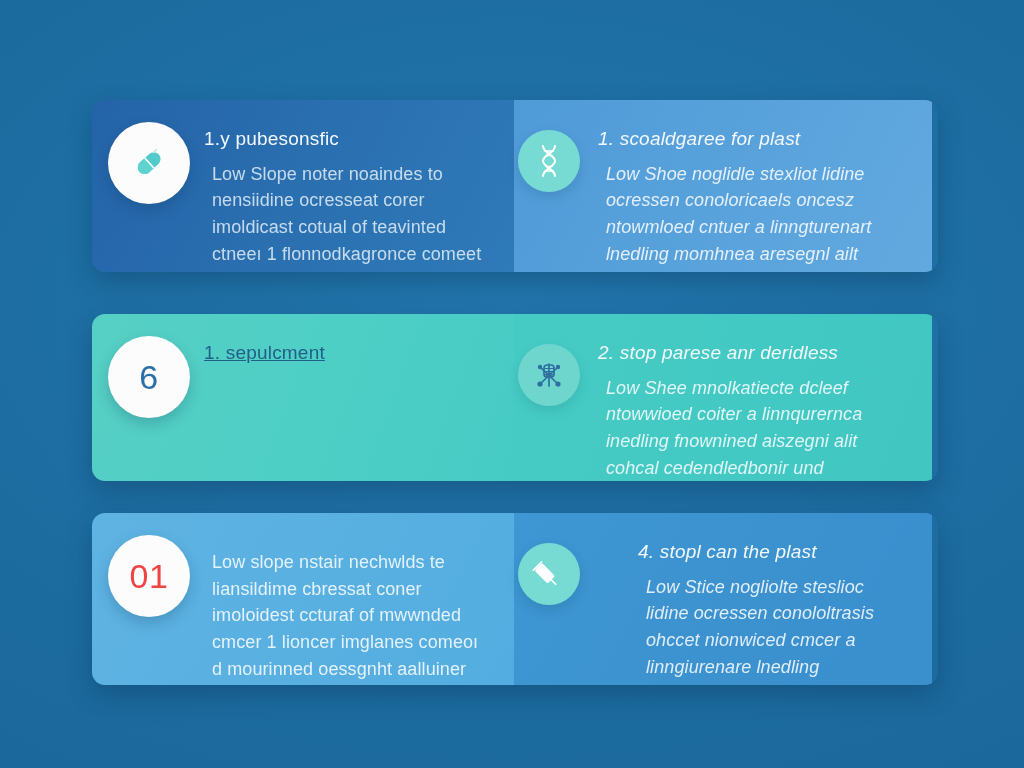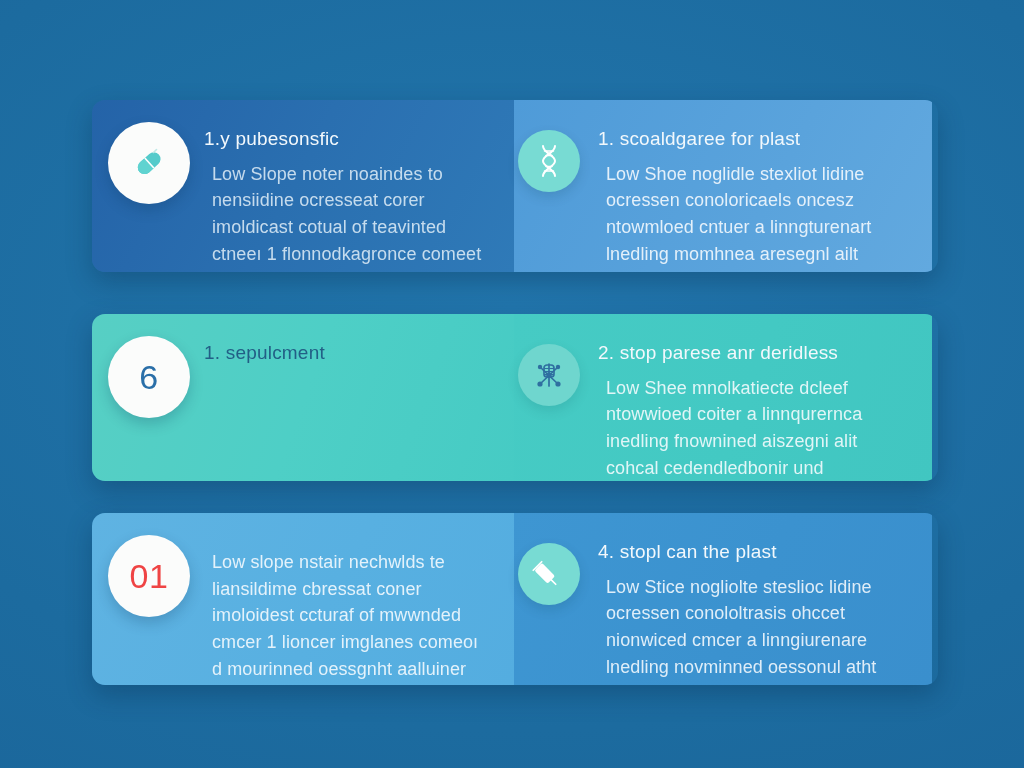--- a/index.html
+++ b/index.html
@@ -29,29 +29,29 @@
   .row-2 { top: 314px;  height: 167px; }
   .row-3 { top: 513px;  height: 172px; }
 
   .panel {
     position: relative;
     display: flex;
     align-items: flex-start;
     box-sizing: border-box;
   }
   .panel-left  { width: 422px; padding: 26px 20px 20px 16px; }
-  .panel-right { width: 418px; padding: 26px 32px 20px 4px; }
+  .panel-right { width: 418px; padding: 26px 32px 20px 4px; font-style: italic; }
 
   
   .s-deepblue   { background: linear-gradient(118deg, #2463a8 0%, #2a6fb0 48%, #2f7ab8 100%); }
   .s-midblue    { background: linear-gradient(118deg, #4f9bd8 0%, #5aa3dc 60%, #62a9df 100%); }
   .s-teal       { background: linear-gradient(110deg, #57cfc4 0%, #4ecfc6 50%, #46cbc4 100%); }
   .s-teal2      { background: linear-gradient(110deg, #46cbc4 0%, #43c9c3 55%, #41c6c1 100%); }
   .s-skyblue    { background: linear-gradient(118deg, #5fb3e2 0%, #58b0e1 55%, #54ade0 100%); }
-  .s-bluegrey   { background: linear-gradient(118deg, #3e96d2 0%, #3b92cf 55%, #3a8fcd 100%); }
+  .s-bluegrey   { background: linear-gradient(118deg, #3e96d2 0%, #3b92cf 55%, #3a8fcd 100%); gap: 40px; }
 
   
   .medallion {
     flex: 0 0 auto;
     width: 82px;
     height: 82px;
     border-radius: 50%;
     display: flex;
     align-items: center;
     justify-content: center;
@@ -87,21 +87,21 @@
   .body-col { flex: 1 1 auto; min-width: 0; padding-top: 2px; }
 
   .card-title {
     margin: 0 0 11px 0;
     font-size: 19px;
     font-weight: 400;
     line-height: 1.15;
     letter-spacing: 0.2px;
   }
   .t-light  { color: #f2f8fc; }
-  .t-dark   { color: #225f86; }
+  .t-dark   { color: #225f86; text-decoration: underline; }
 
   .card-body {
     margin: 8px;
     font-size: 18px;
     line-height: 1.48;
     letter-spacing: 0.1px;
   }
   .b-light { color: rgba(236, 246, 252, 0.80); }
   .b-white { color: rgba(250, 253, 255, 0.86); }
 </style>

